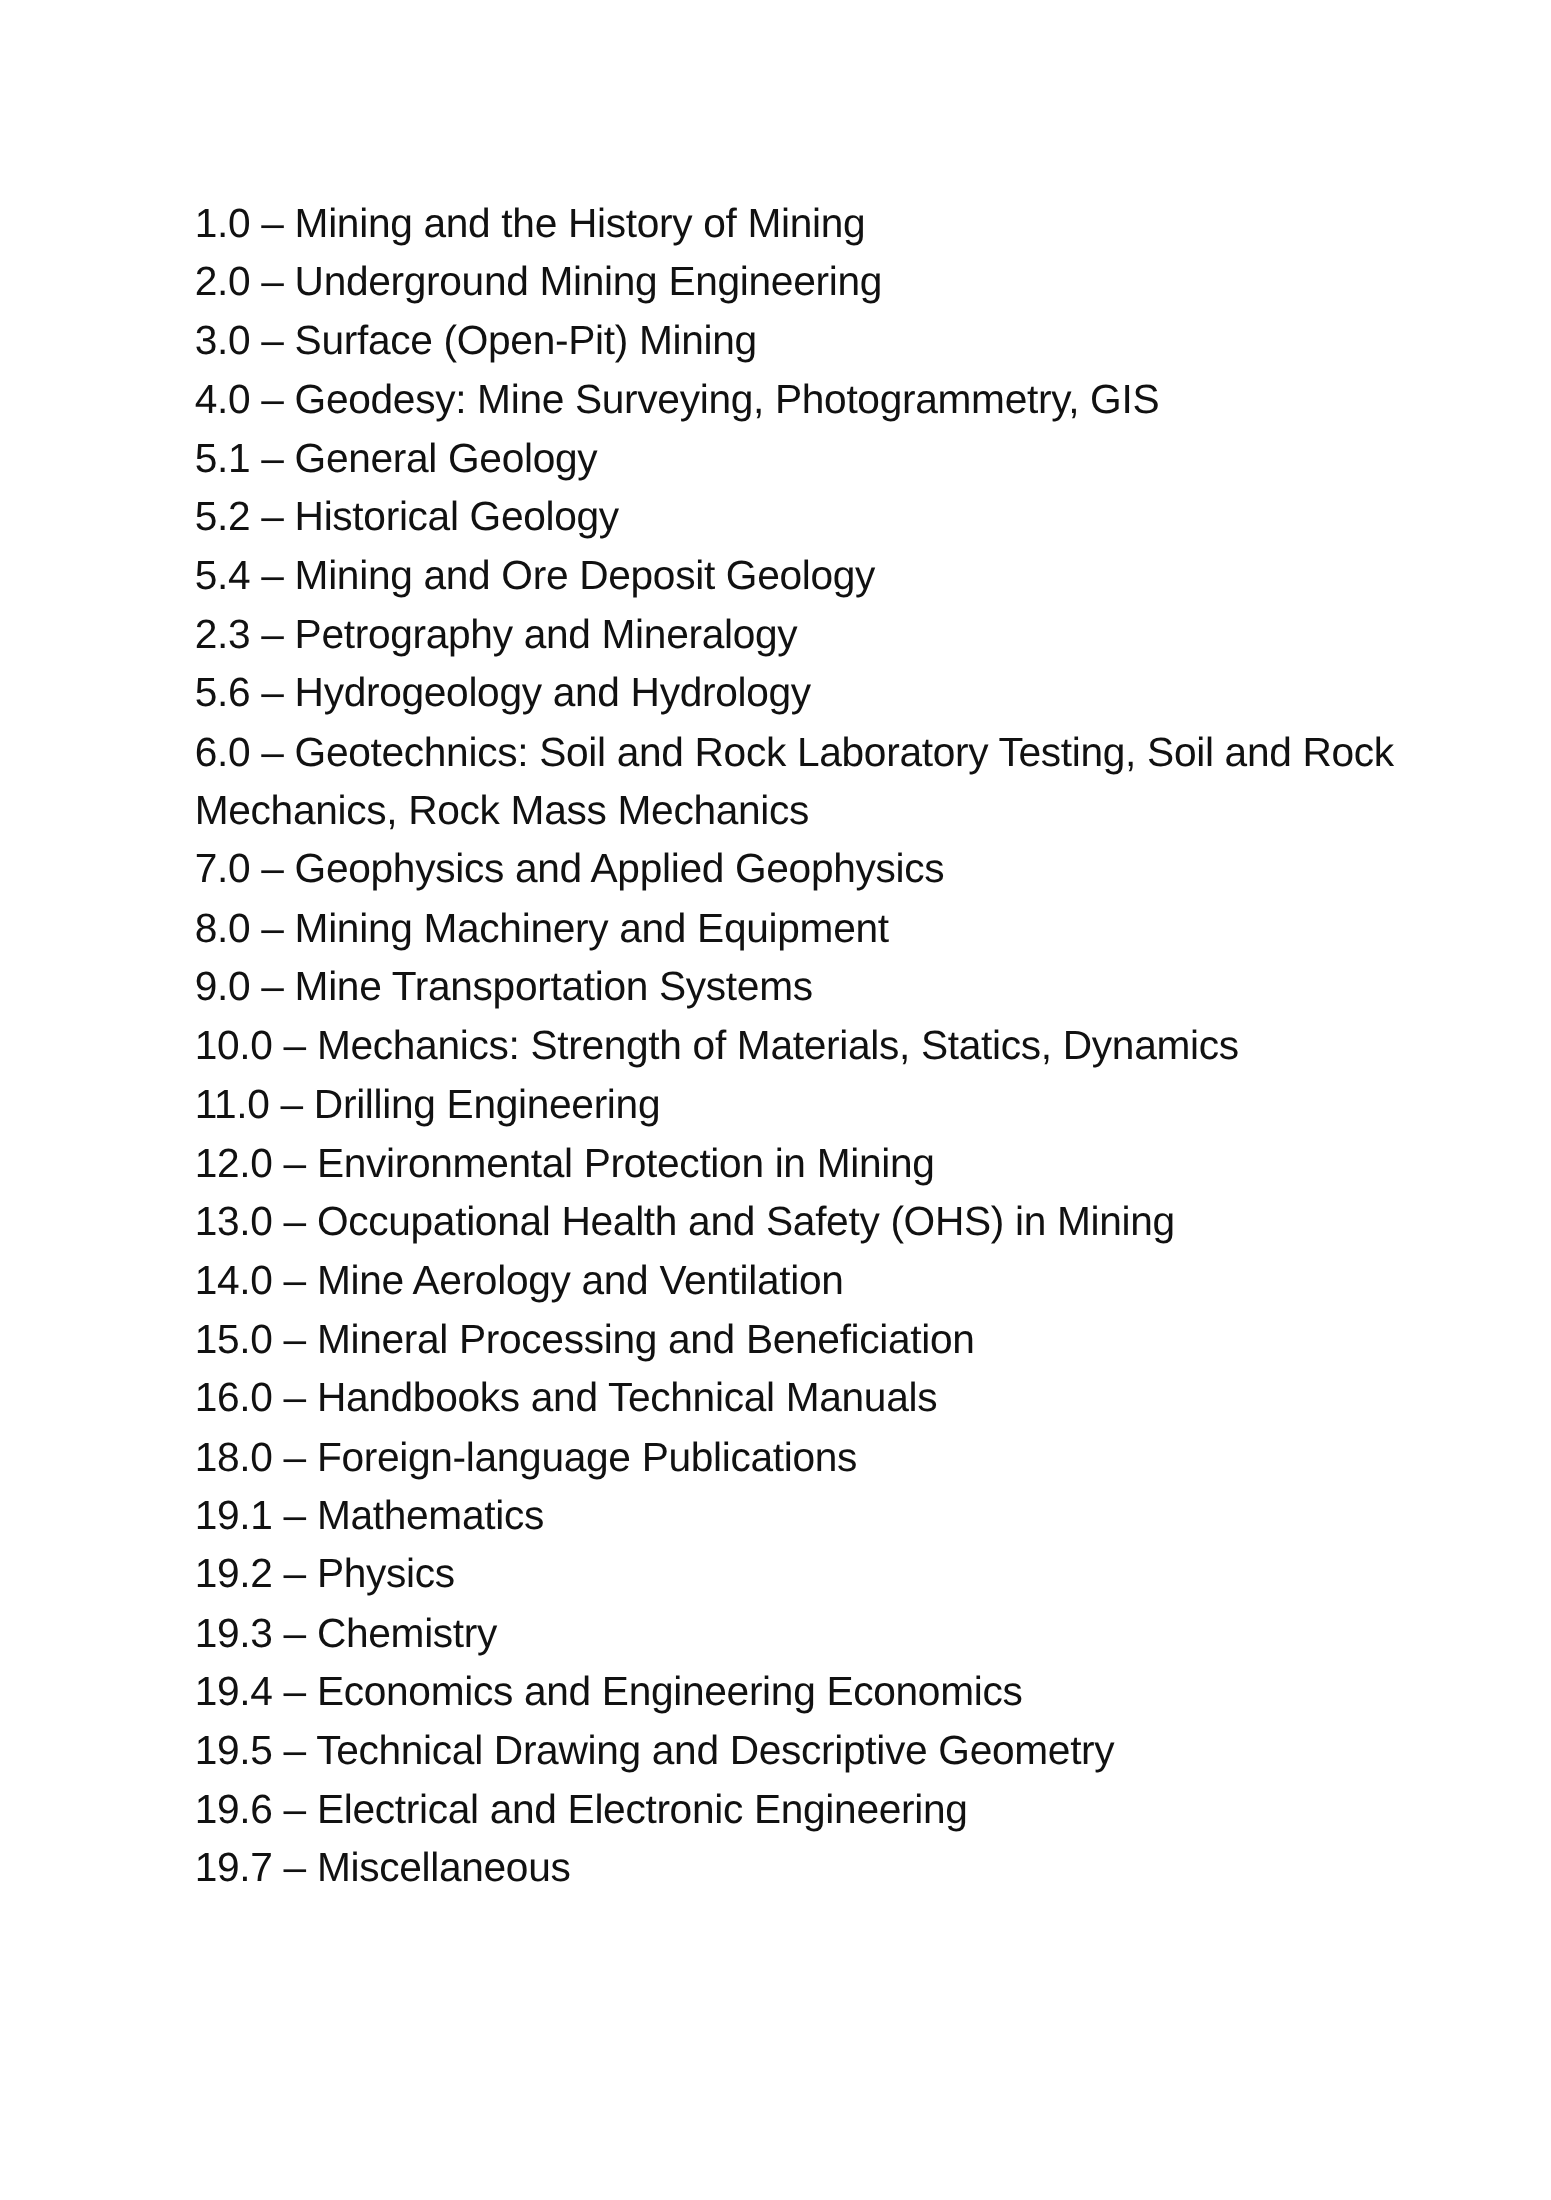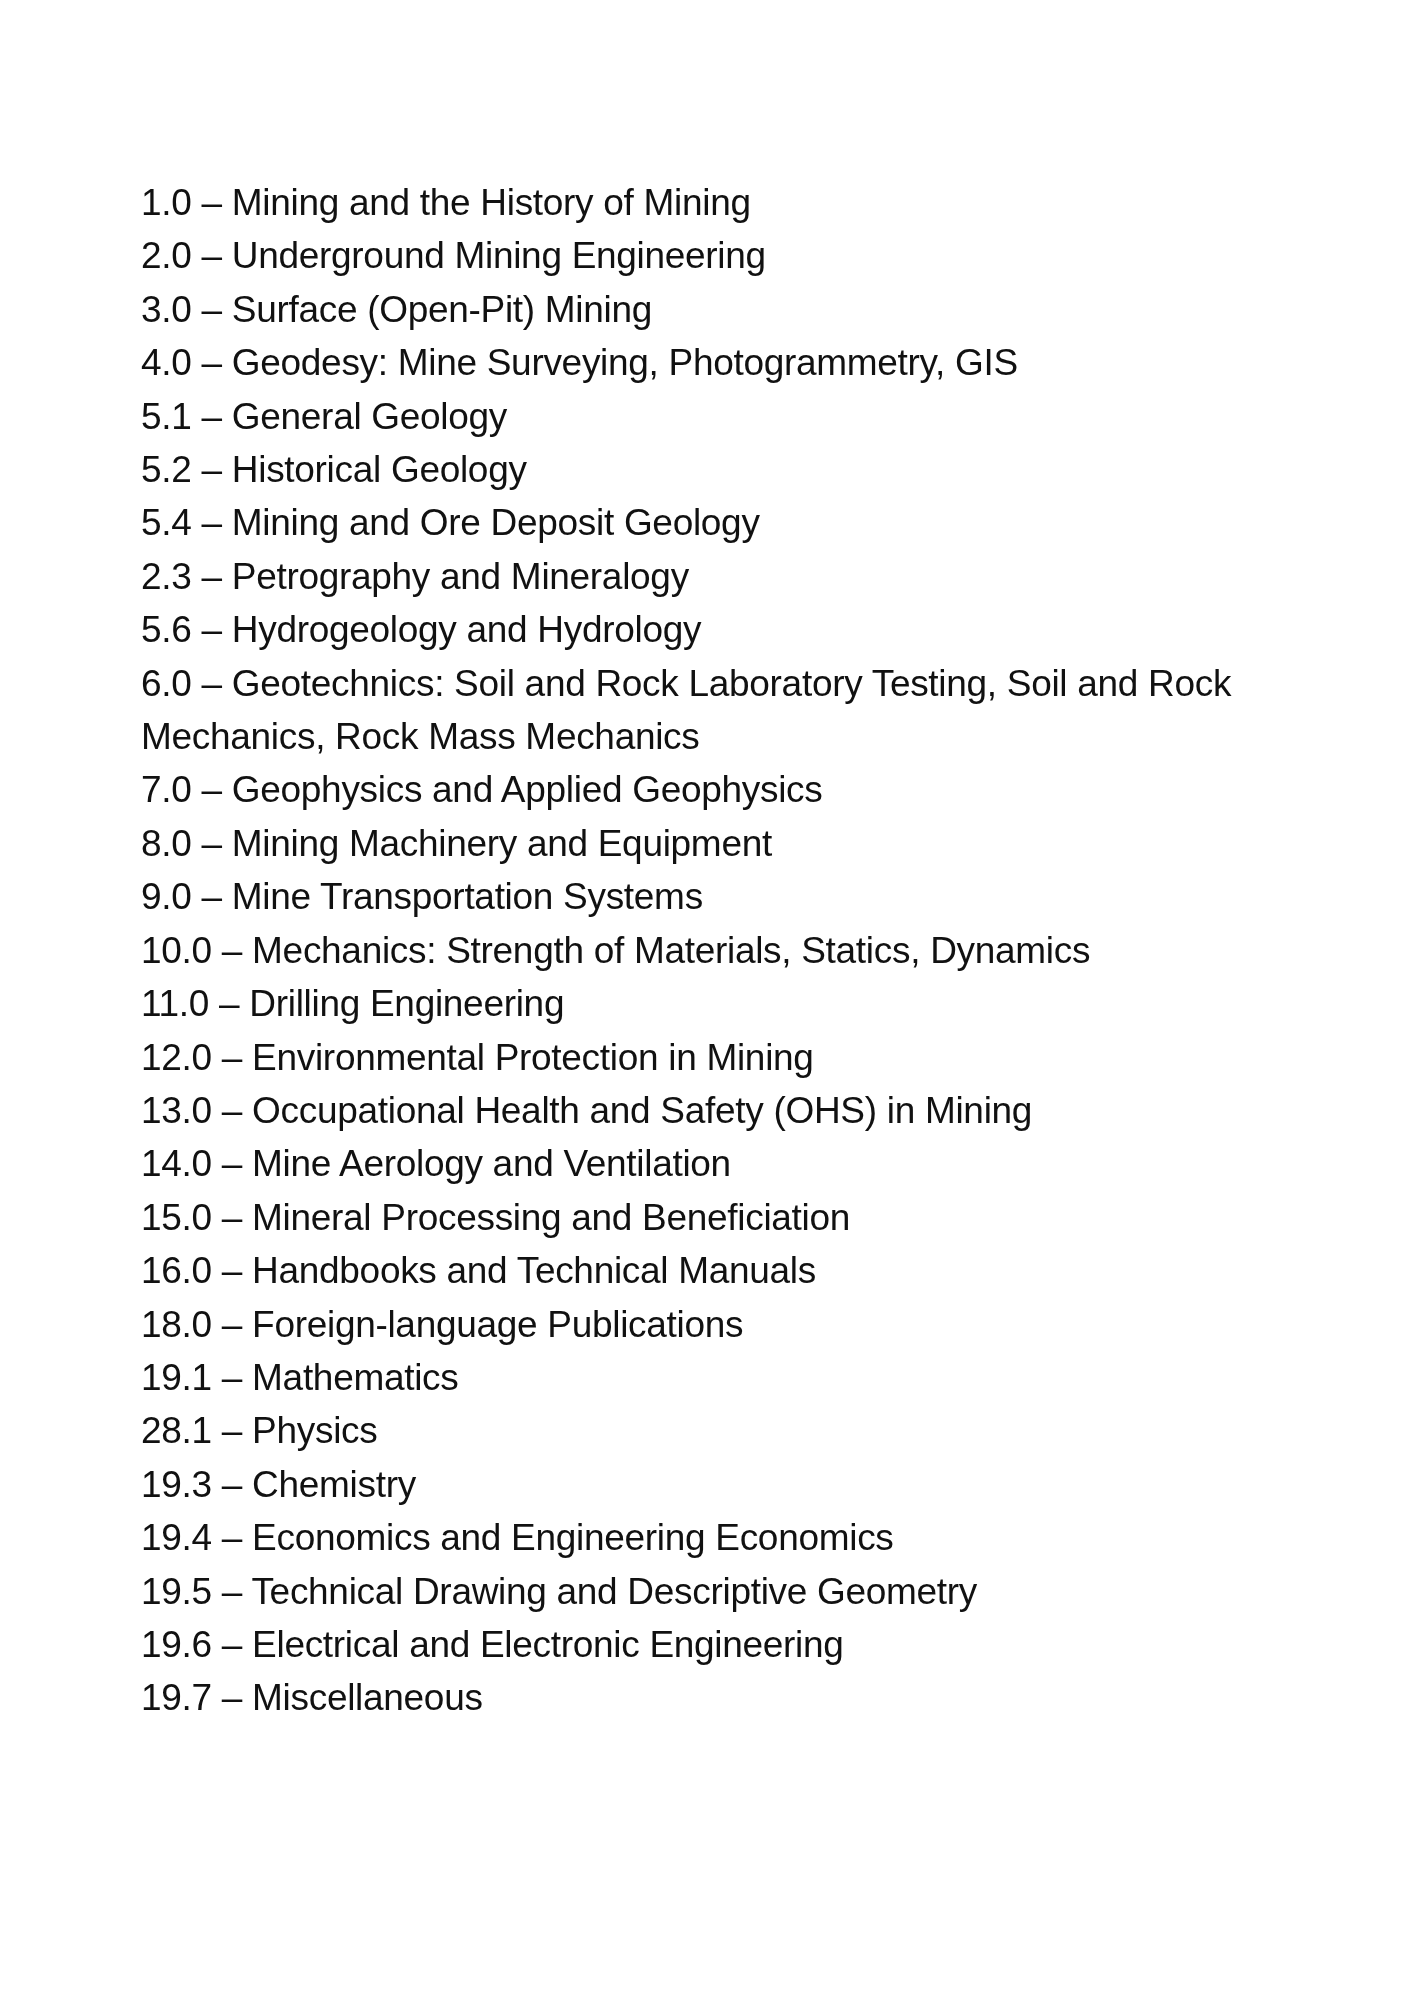--- a/index.html
+++ b/index.html
@@ -4,21 +4,21 @@
   <style>
     html, body { margin: 0; padding: 0; background: #ffffff; }
     body { width: 1410px; height: 2000px; position: relative; overflow: hidden; }
     .page {
       position: absolute; left: 141px; top: 176px; width: 1200px;
       font-family: "Liberation Sans", "DejaVu Sans", sans-serif;
       font-size: 37px; line-height: 53.4px; color: #111111;
       letter-spacing: -0.3px;
     }
     .item { display: block; margin: 0; padding: 0; }
-    .wrap { width: 1200px; }
+    .wrap { width: 1200px; margin-left: 36px; }
   </style>
 </head>
 <body>
 
 <div class="page" id="list">
     <div class="item wrap"><span>1.0</span><span> – </span><span>Mining and the History of Mining</span></div>
     <div class="item wrap"><span>2.0</span><span> – </span><span>Underground Mining Engineering</span></div>
     <div class="item wrap"><span>3.0</span><span> – </span><span>Surface (Open-Pit) Mining</span></div>
     <div class="item wrap"><span>4.0</span><span> – </span><span>Geodesy: Mine Surveying, Photogrammetry, GIS</span></div>
     <div class="item wrap"><span>5.1</span><span> – </span><span>General Geology</span></div>
@@ -32,19 +32,19 @@
     <div class="item wrap"><span>9.0</span><span> – </span><span>Mine Transportation Systems</span></div>
     <div class="item wrap"><span>10.0</span><span> – </span><span>Mechanics: Strength of Materials, Statics, Dynamics</span></div>
     <div class="item wrap"><span>11.0</span><span> – </span><span>Drilling Engineering</span></div>
     <div class="item wrap"><span>12.0</span><span> – </span><span>Environmental Protection in Mining</span></div>
     <div class="item wrap"><span>13.0</span><span> – </span><span>Occupational Health and Safety (OHS) in Mining</span></div>
     <div class="item wrap"><span>14.0</span><span> – </span><span>Mine Aerology and Ventilation</span></div>
     <div class="item wrap"><span>15.0</span><span> – </span><span>Mineral Processing and Beneficiation</span></div>
     <div class="item wrap"><span>16.0</span><span> – </span><span>Handbooks and Technical Manuals</span></div>
     <div class="item wrap"><span>18.0</span><span> – </span><span>Foreign-language Publications</span></div>
     <div class="item wrap"><span>19.1</span><span> – </span><span>Mathematics</span></div>
-    <div class="item wrap"><span>28.1</span><span> – </span><span>Physics</span></div>
+    <div class="item wrap"><span>19.2</span><span> – </span><span>Physics</span></div>
     <div class="item wrap"><span>19.3</span><span> – </span><span>Chemistry</span></div>
     <div class="item wrap"><span>19.4</span><span> – </span><span>Economics and Engineering Economics</span></div>
     <div class="item wrap"><span>19.5</span><span> – </span><span>Technical Drawing and Descriptive Geometry</span></div>
     <div class="item wrap"><span>19.6</span><span> – </span><span>Electrical and Electronic Engineering</span></div>
     <div class="item wrap"><span>19.7</span><span> – </span><span>Miscellaneous</span></div>
   </div>
 
 </body></html>

